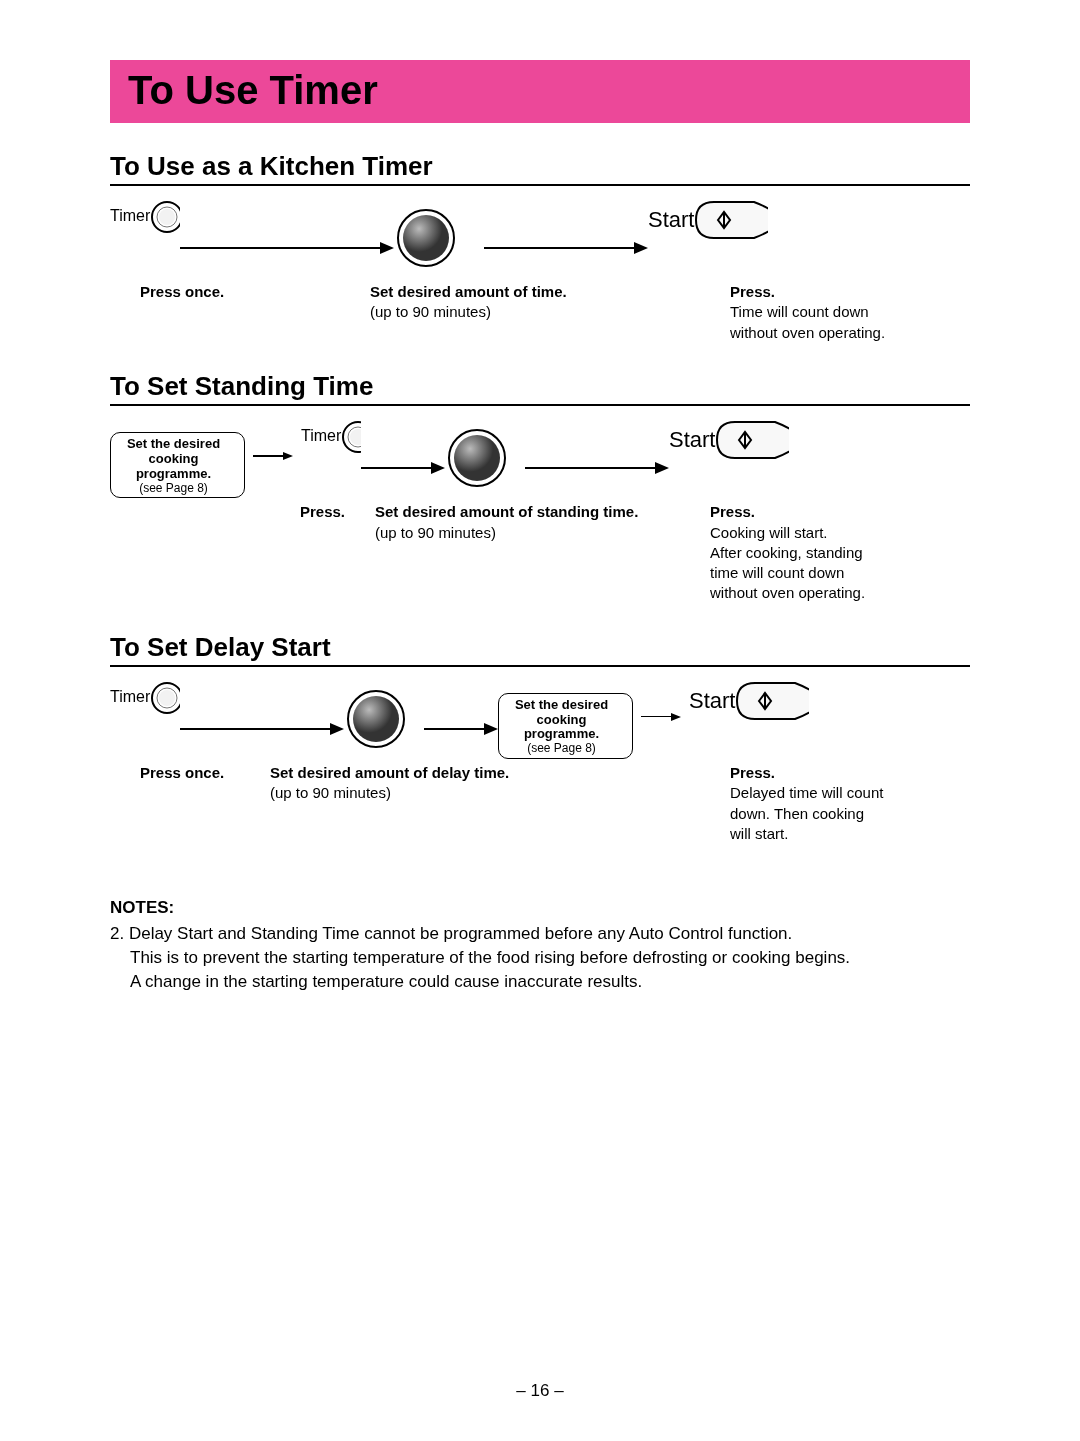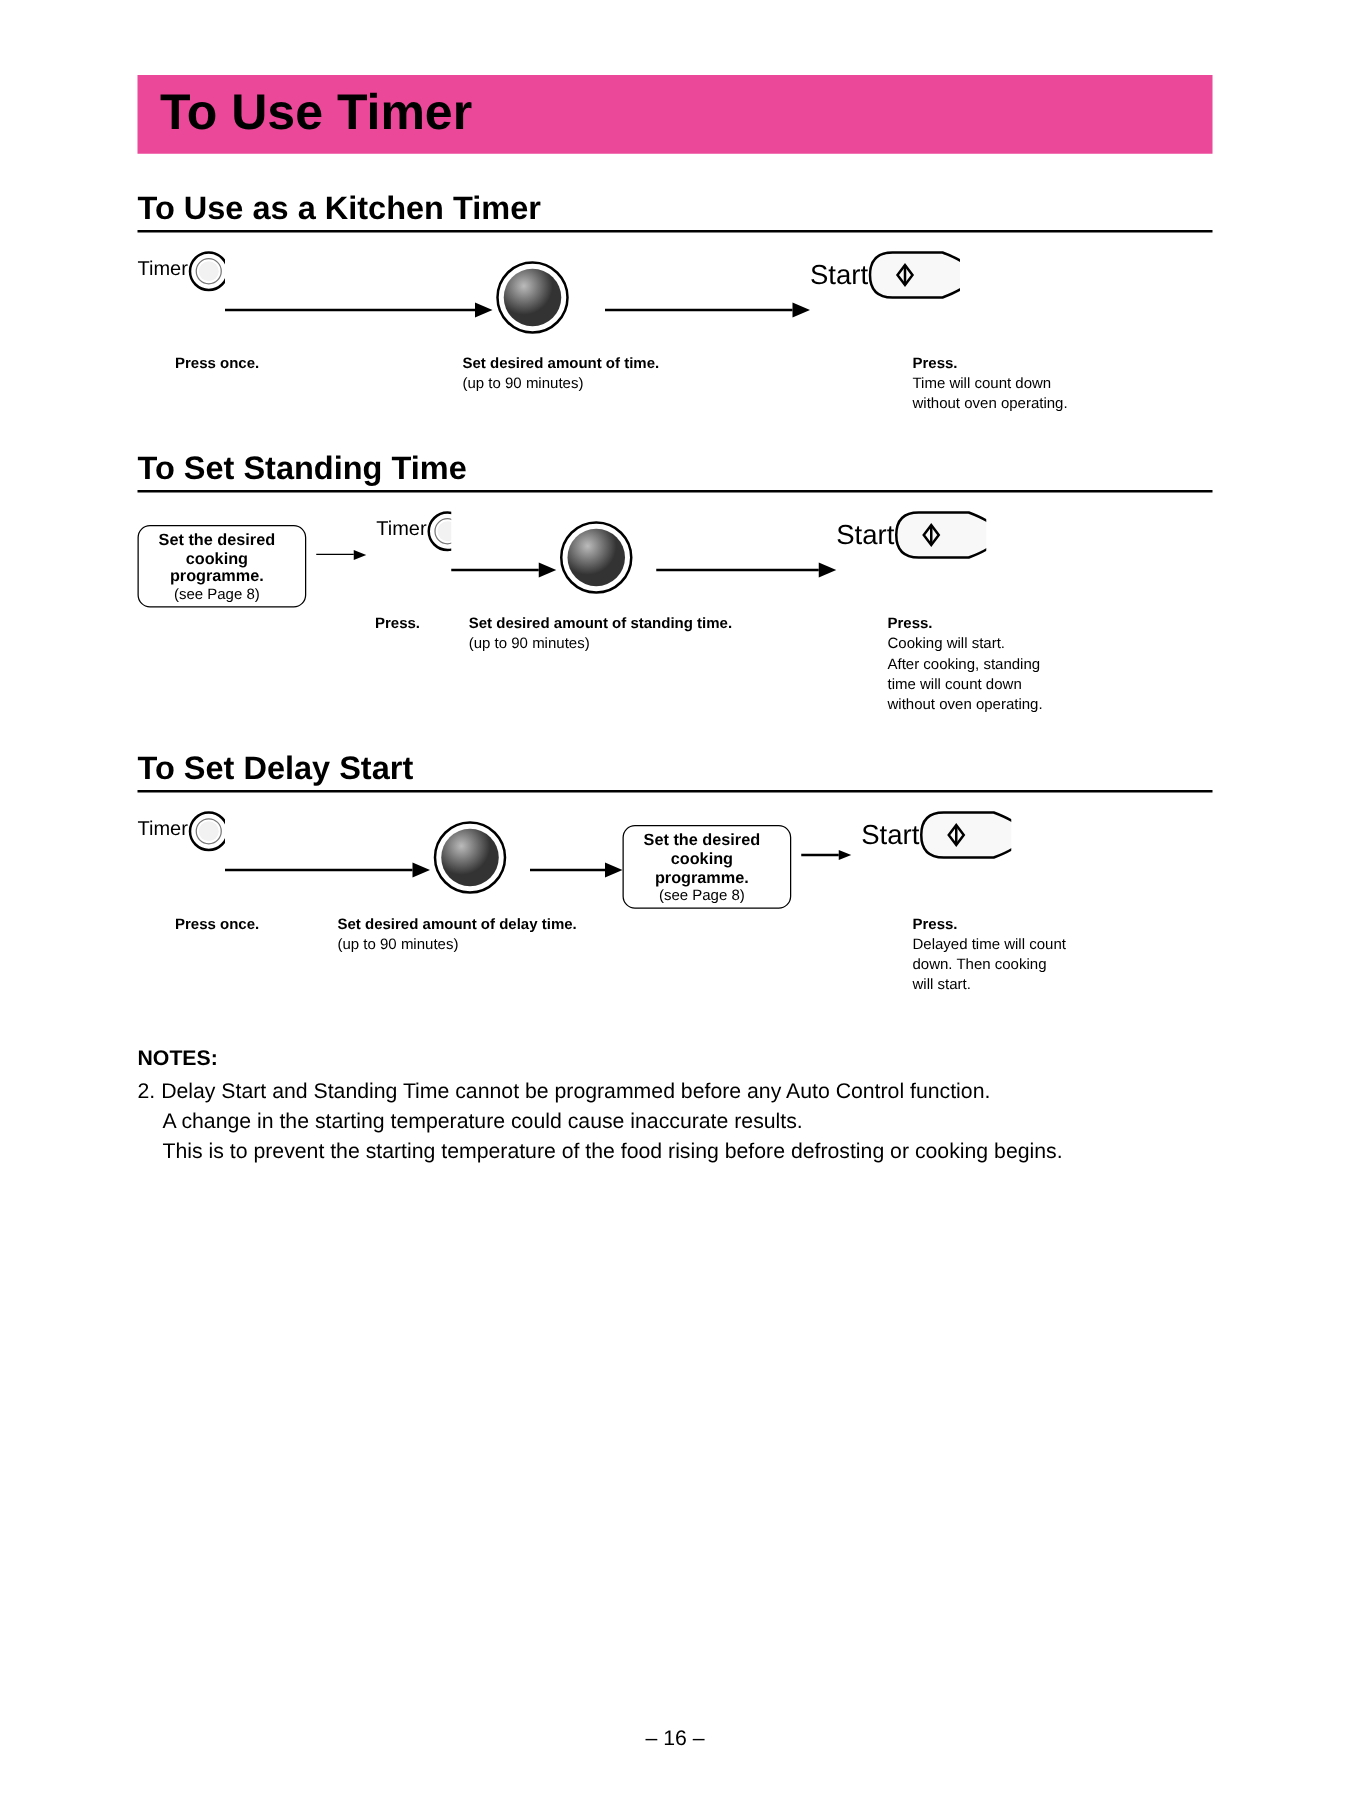--- a/index.html
+++ b/index.html
@@ -60,39 +60,39 @@
     border-top: 6px solid transparent;
     border-bottom: 6px solid transparent;
     border-left: 14px solid #000;
   }
   .arrow-small { display:flex; align-items:center; }
   .arrow-small .arrow-line { height:1.5px; }
   .arrow-small .arrow-head { border-top-width:4px; border-bottom-width:4px; border-left-width:10px; }
 
   .captions-row {
     display: flex;
-    font-size: 12px;
+    font-size: 15px;
     line-height: 1.35;
     margin-top: 4px;
   }
   .cap-block { }
   .cap-bold { font-weight: bold; }
 
   .prog-box {
     border: 1.5px solid #000;
     border-radius: 10px;
     text-align: center;
     font-size: 12px;
     padding: 4px 14px 2px 6px;
     line-height: 1.15;
   }
   .prog-box .pb-bold { font-weight: bold; font-size: 13px; }
   .prog-box .pb-sub { font-size: 12px; }
 
-  .notes { margin-top: 40px; font-size: 17px; line-height: 1.4; }
+  .notes { margin-top: 52px; font-size: 17px; line-height: 1.4; }
   .notes .nt-head { font-weight: bold; }
   .notes .nt-item { padding-left: 20px; text-indent: -20px; margin-top: 2px; }
   .notes .nt-sub { padding-left: 20px; }
 
   .page-number {
     position: absolute;
     bottom: 40px;
     width: 100%;
     text-align: center;
     font-size: 17px;
@@ -254,19 +254,19 @@
   </div>
   <div class="captions-row">
     <div class="cap-block" style="width:130px; margin-left:30px;"><span class="cap-bold">Press once.</span></div>
     <div class="cap-block" style="width:430px;"><span class="cap-bold">Set desired amount of delay time.</span><br><span>(up to 90 minutes)</span></div>
     <div class="cap-block" style="margin-left:30px;"><span class="cap-bold">Press.</span><br><span>Delayed time will count</span><br><span>down. Then cooking</span><br><span>will start.</span></div>
   </div>
 
   <div class="notes">
     <div class="nt-head">NOTES:</div>
     <div class="nt-item">2. Delay Start  and Standing Time cannot be programmed before any Auto Control function.</div>
+    <div class="nt-sub">This is to prevent the starting temperature of the food rising before defrosting or cooking begins.</div>
     <div class="nt-sub">A change in the starting temperature could cause inaccurate results.</div>
-    <div class="nt-sub">This is to prevent the starting temperature of the food rising before defrosting or cooking begins.</div>
   </div>
 
 </div>
 
 <div class="page-number">– 16 –</div>
 
 </body></html>

